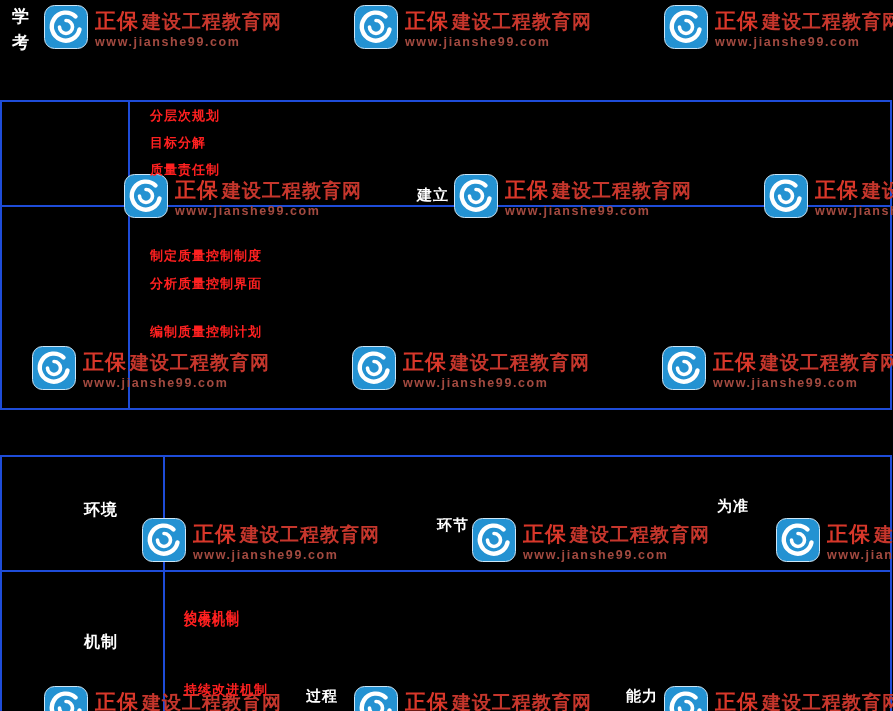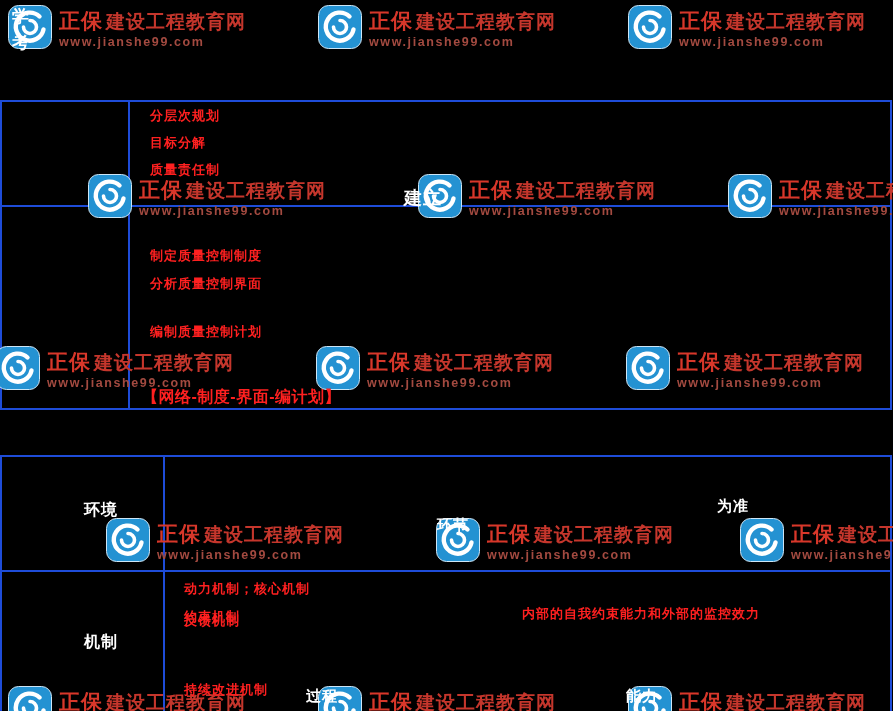--- a/index.html
+++ b/index.html
@@ -16,21 +16,21 @@
     position:absolute;color:var(--accent_red);font-weight:bold;font-size:13px;
     letter-spacing:1px;white-space:nowrap;z-index:3;
   }
   .white{
     position:absolute;color:var(--text_white);font-weight:bold;font-size:16px;
     letter-spacing:1px;white-space:nowrap;z-index:3;
   }
   .corner{z-index:4;font-size:17px;}
   .wm{
     position:absolute;display:flex;align-items:center;gap:7px;height:44px;
-    z-index:2;white-space:nowrap;
+    z-index:2;white-space:nowrap;margin-left:36px;
   }
   .wm-logo{display:block;line-height:0;}
   .wm-lines{display:flex;flex-direction:column;justify-content:space-between;height:40px;}
   .wm-l1{display:flex;align-items:baseline;gap:3px;}
   .wm-brand{color:var(--brand_red);font-size:21px;font-weight:bold;letter-spacing:1px;}
   .wm-suffix{color:var(--suffix_red);font-size:19px;font-weight:bold;letter-spacing:1px;}
   .wm-url{color:var(--url_red);font-size:12.5px;font-weight:bold;letter-spacing:1.6px;}
 </style>
 </head>
 <body>
@@ -251,38 +251,35 @@
   <div class="white corner" style="left:12px;top:31px;">考</div>
 
   <div class="tbl" style="top:100px;height:310px;">
     <div class="vline" style="left:126px;top:0;bottom:0;width:2px;"></div>
     <div class="hline" style="top:103px;left:0;right:0;height:2px;"></div>
   </div>
 
   <div class="red" style="left:150px;top:107px;">分层次规划</div>
   <div class="red" style="left:150px;top:134px;">目标分解</div>
   <div class="red" style="left:150px;top:161px;">质量责任制</div>
-  <div class="white" style="left:404px;top:186px;font-size:18px;">建立</div>
+  <div class="white" style="left:417px;top:186px;font-size:15px;">建立</div>
 
   <div class="red" style="left:150px;top:247px;">制定质量控制制度</div>
   <div class="red" style="left:150px;top:275px;">分析质量控制界面</div>
   <div class="red" style="left:150px;top:323px;">编制质量控制计划</div>
-  <div class="red" style="left:142px;top:387px;font-size:16px;letter-spacing:0.5px;">【网络-制度-界面-编计划】</div>
 
   <div class="tbl" style="top:455px;height:258px;">
     <div class="vline" style="left:161px;top:0;bottom:0;width:2px;"></div>
     <div class="hline" style="top:113px;left:0;right:0;height:2px;"></div>
   </div>
 
   <div class="white" style="left:84px;top:500px;">环境</div>
   <div class="white" style="left:437px;top:516px;font-size:15px;">环节</div>
   <div class="white" style="left:717px;top:497px;font-size:15px;">为准</div>
 
   <div class="white" style="left:84px;top:632px;">机制</div>
-  <div class="red" style="left:184px;top:580px;">动力机制；核心机制</div>
   <div class="red" style="left:184px;top:608px;">约束机制</div>
   <div class="red" style="left:184px;top:612px;">反馈机制</div>
-  <div class="red" style="left:522px;top:605px;">内部的自我约束能力和外部的监控效力</div>
   <div class="red" style="left:184px;top:681px;">持续改进机制</div>
   <div class="white" style="left:306px;top:687px;font-size:15px;">过程</div>
   <div class="white" style="left:626px;top:687px;font-size:15px;">能力</div>
 
 </div>
 
 </body></html>

